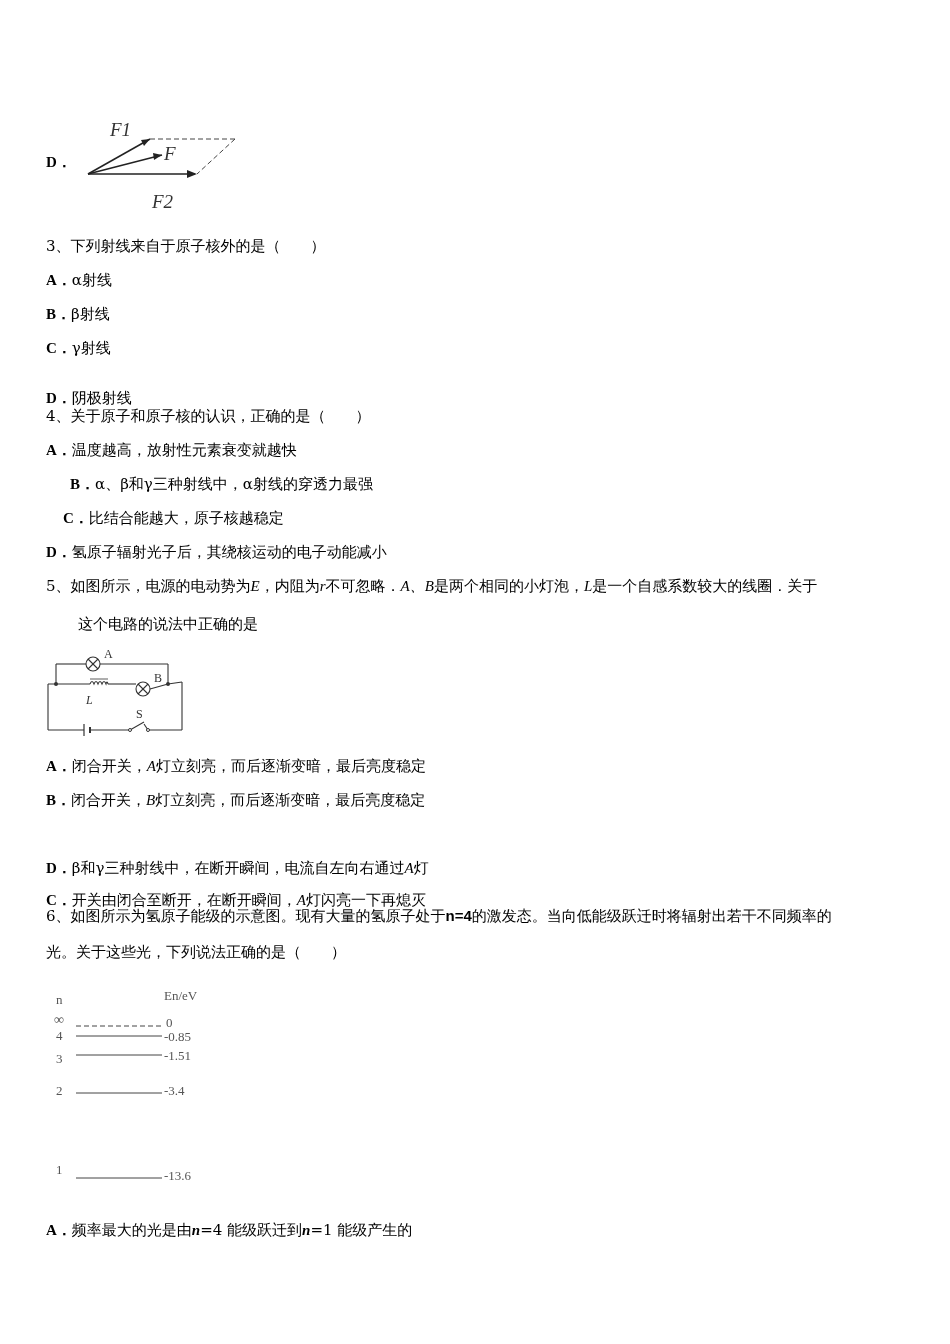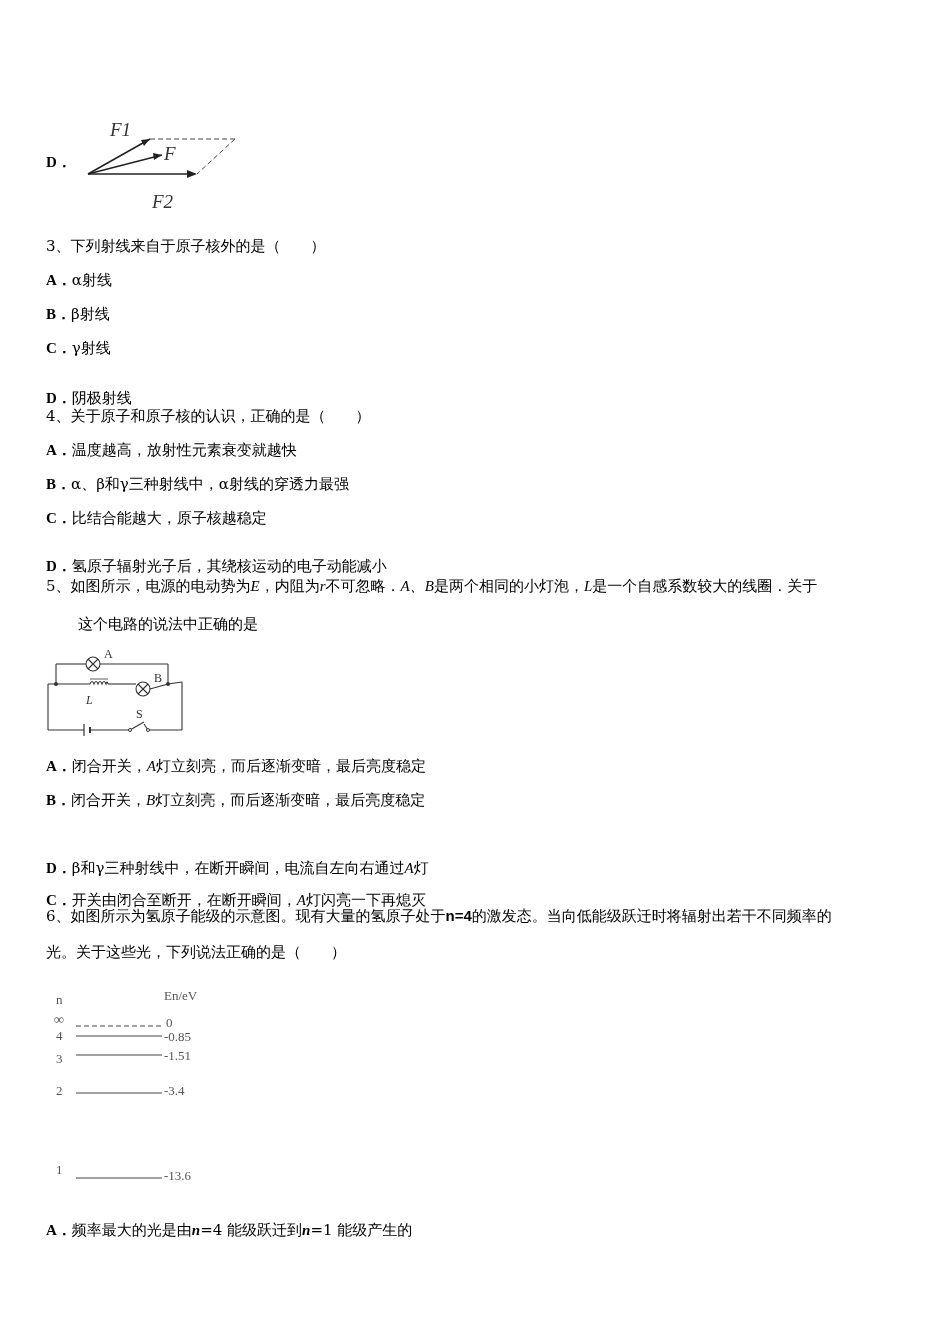--- a/index.html
+++ b/index.html
@@ -44,27 +44,27 @@
   <span class="opt-key">C．</span><span>γ射线</span>
 </div>
 <div class="line" style="top:372px;margin-top:16px;">
   <span class="opt-key">D．</span><span>阴极射线</span>
 </div>
 
 <div class="line" style="top:406px;">4、关于原子和原子核的认识，正确的是（　　）</div>
 <div class="line" style="top:440px;">
   <span class="opt-key">A．</span><span>温度越高，放射性元素衰变就越快</span>
 </div>
-<div class="line" style="top:474px;">
+<div class="line" style="top:474px;margin-left:24px;">
   <span class="opt-key">B．</span><span>α、β和γ三种射线中，α射线的穿透力最强</span>
 </div>
-<div class="line" style="top:508px;">
+<div class="line" style="top:508px;margin-left:17px;">
   <span class="opt-key">C．</span><span>比结合能越大，原子核越稳定</span>
 </div>
-<div class="line" style="top:556px;text-align:center;">
+<div class="line" style="top:542px;text-align:center;">
   <span class="opt-key">D．</span><span>氢原子辐射光子后，其绕核运动的电子动能减小</span>
 </div>
 
 <div class="line" style="top:576px;">
   <span>5、如图所示，电源的电动势为</span><span class="it">E</span><span>，内阻为</span><span class="it">r</span><span>不可忽略．</span><span class="it">A、B</span><span>是两个相同的小灯泡，</span><span class="it">L</span><span>是一个自感系数较大的线圈．关于</span>
 </div>
 <div class="line" style="top:614px;margin-left:32px;">这个电路的说法中正确的是</div>
 
 <div class="fig" style="left:44px; top:646px;">
   <svg width="145" height="90" viewBox="0 0 145 90">

